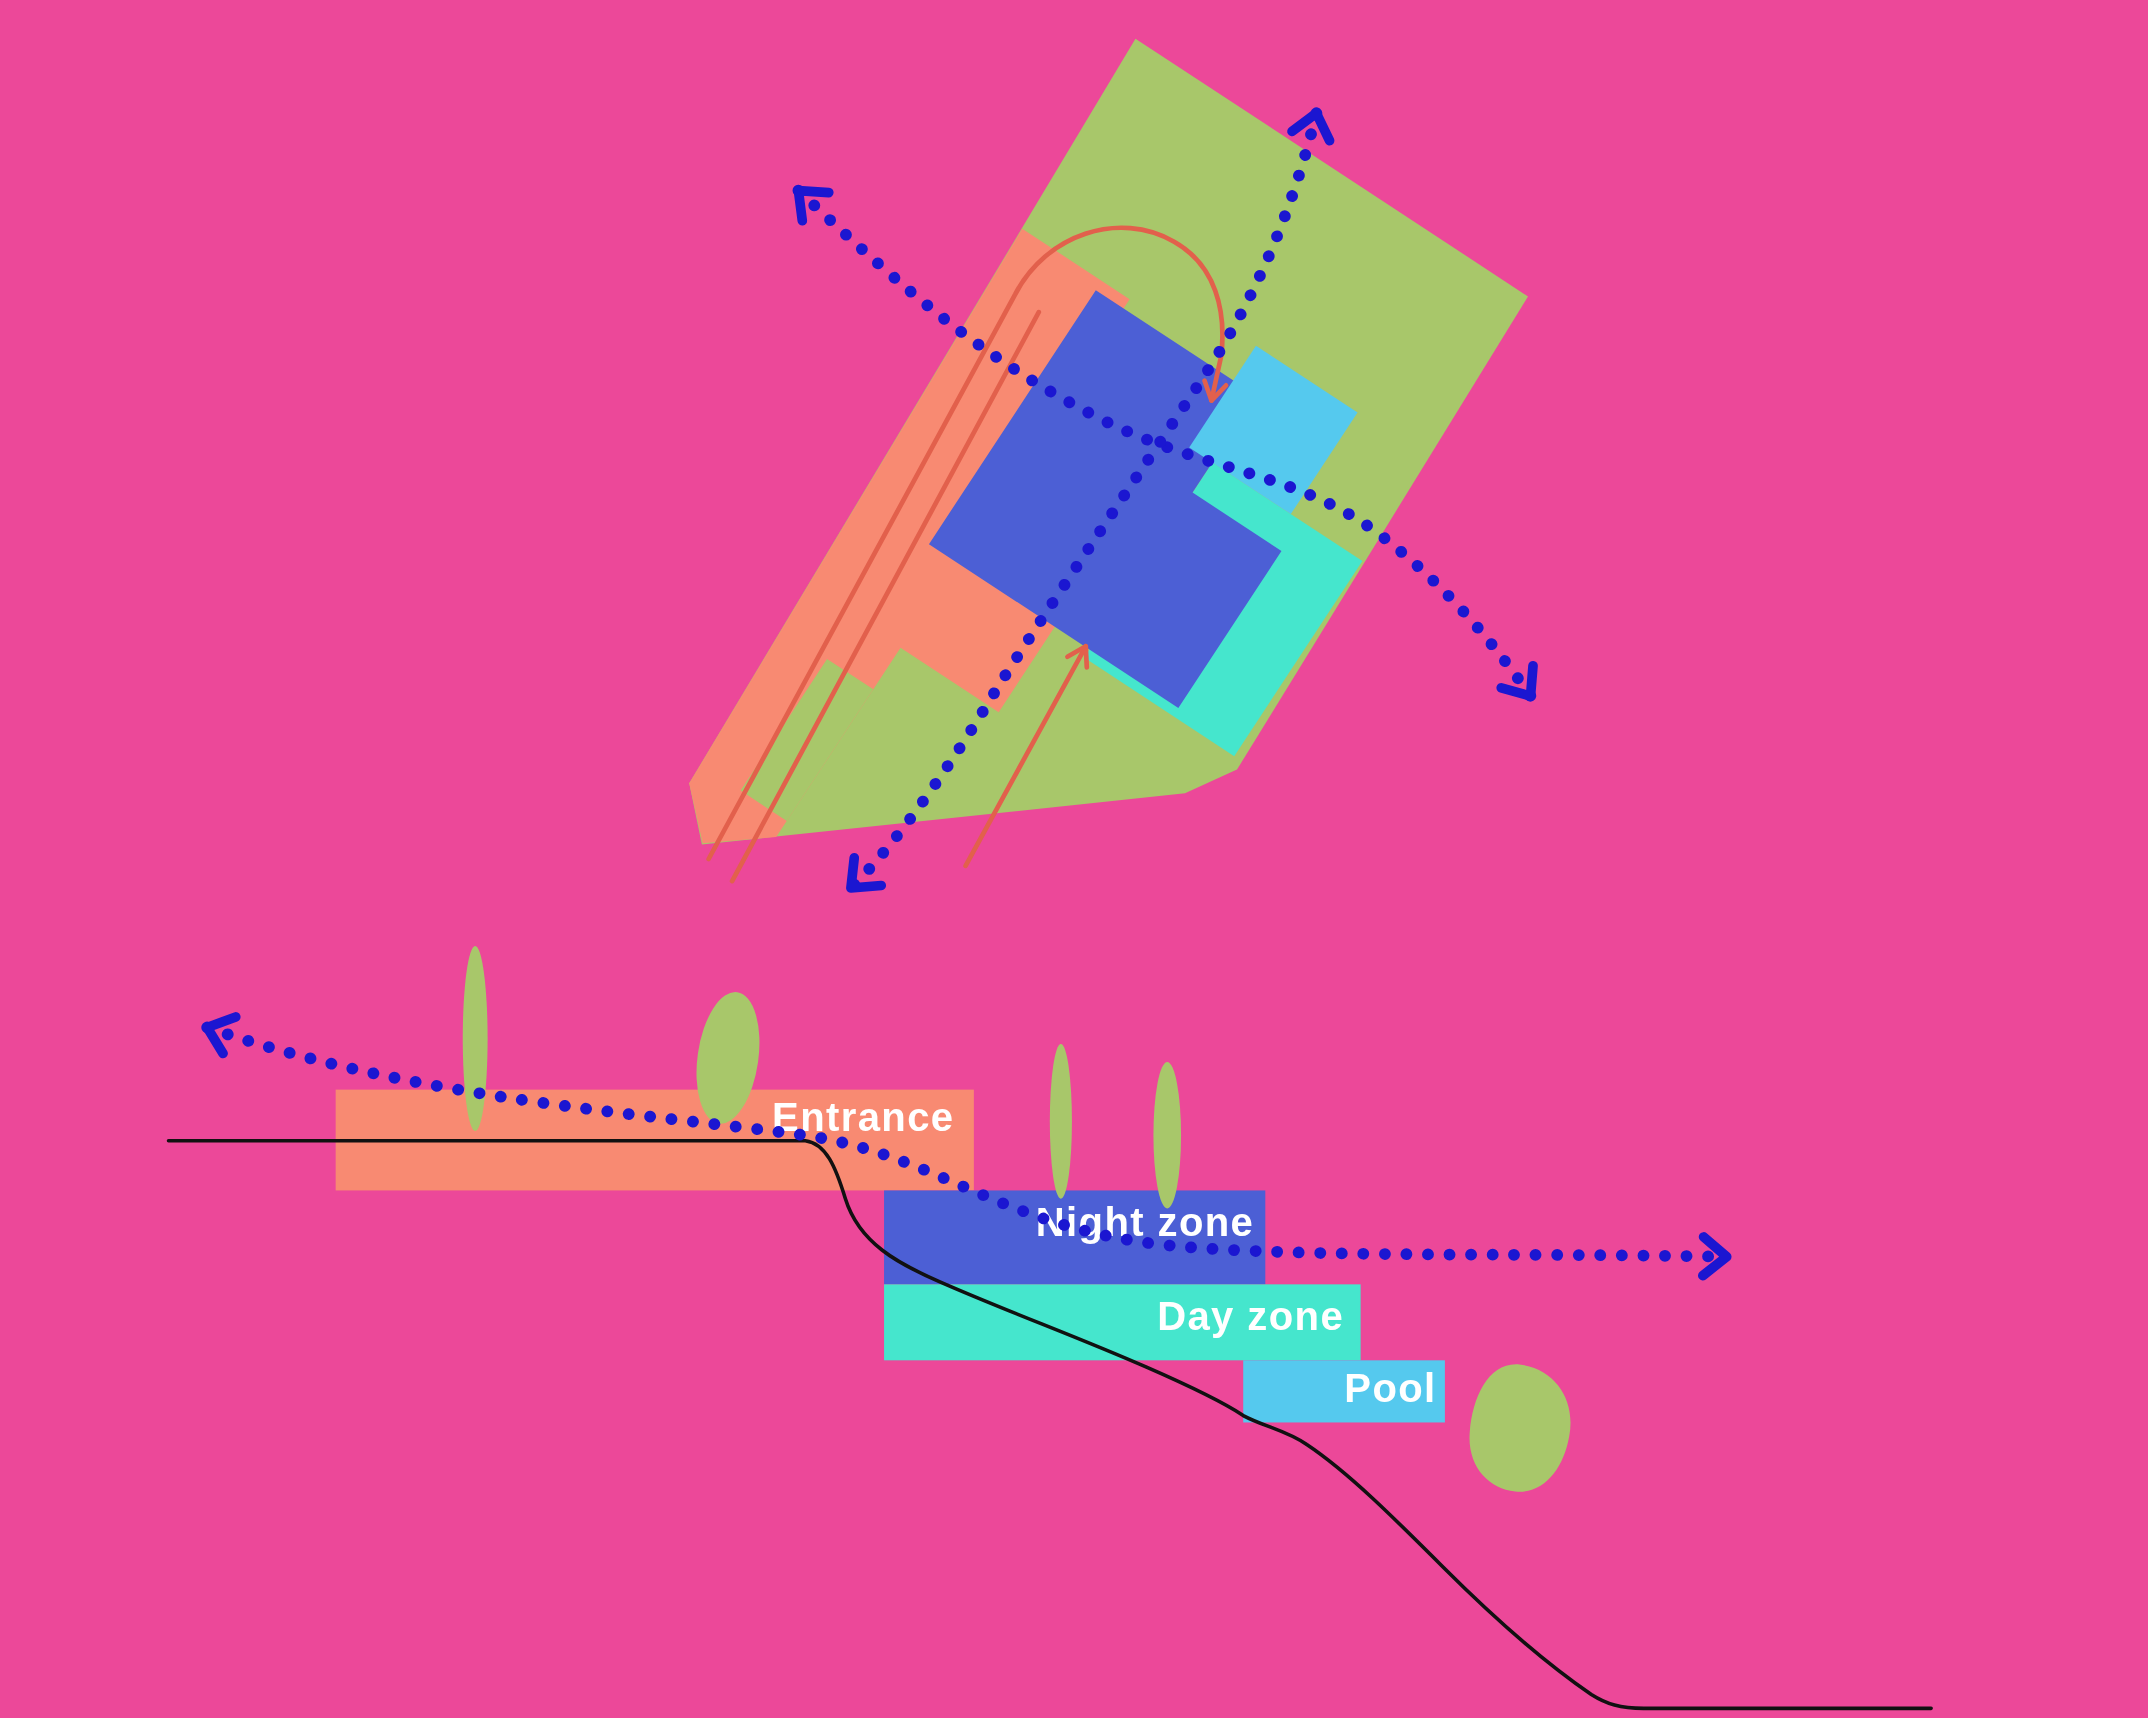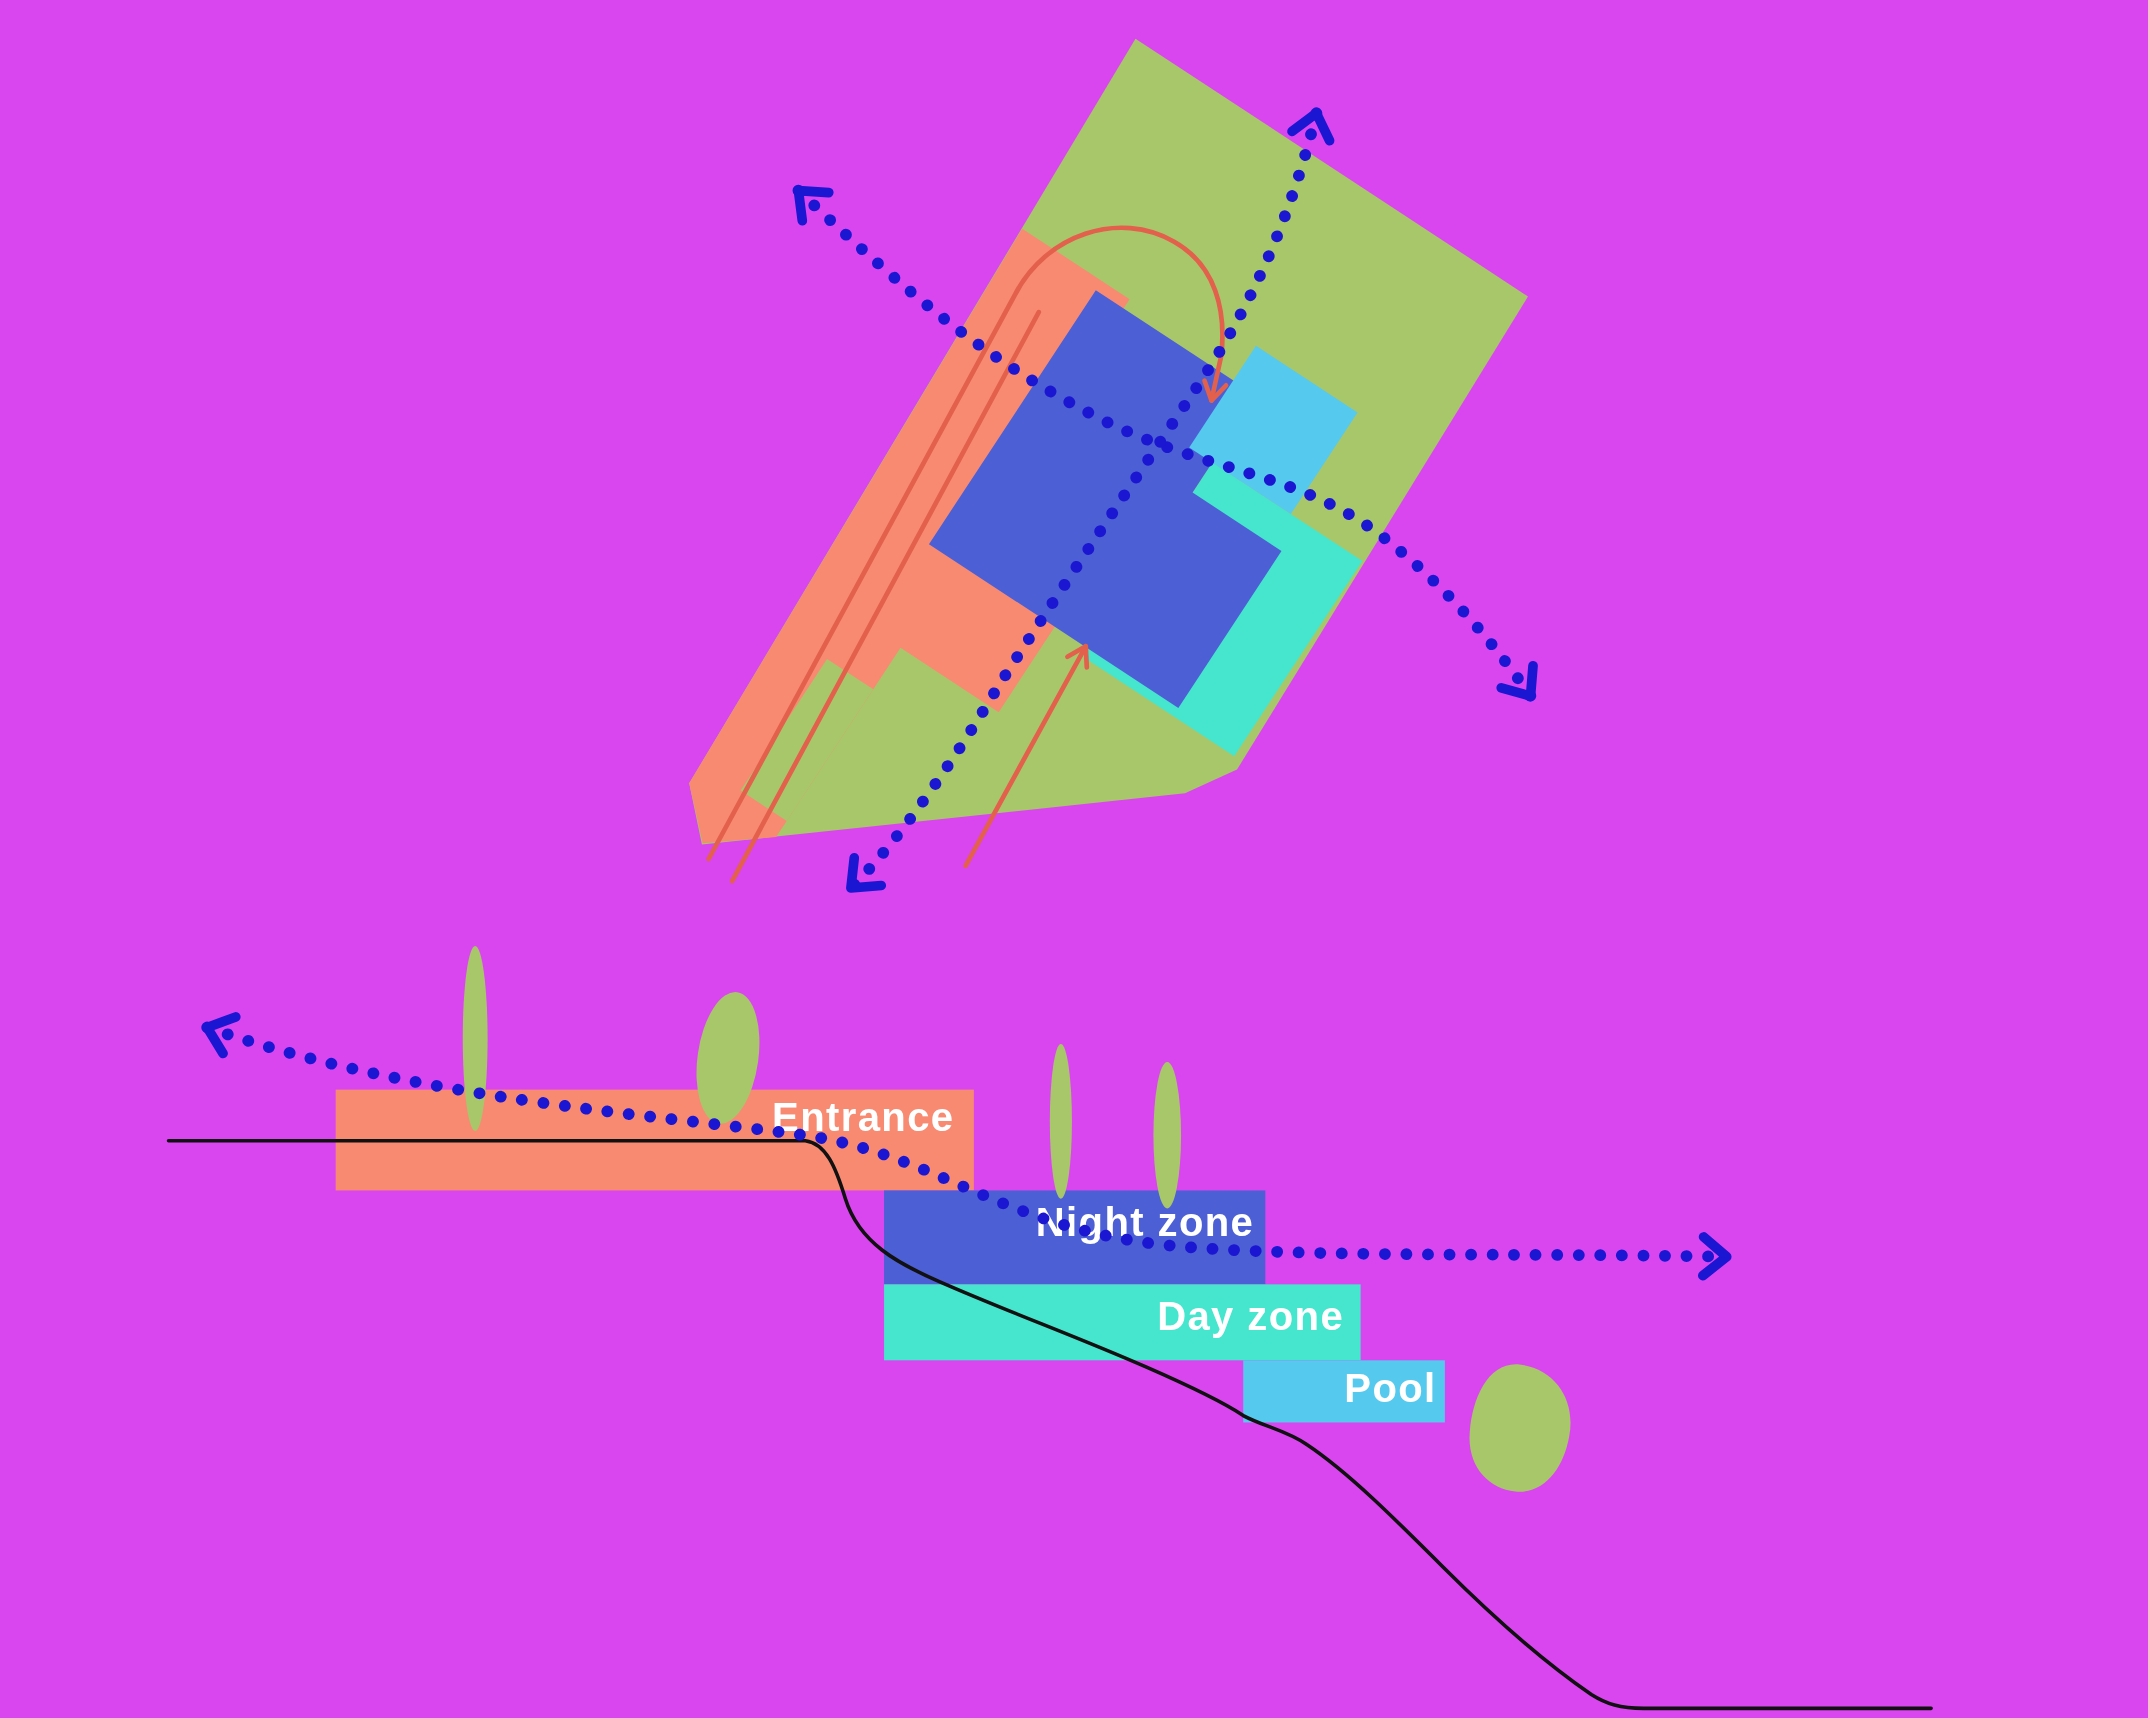--- a/index.html
+++ b/index.html
@@ -1,16 +1,16 @@
 <!DOCTYPE html>
 <html style="font-size:13.4px"><head>
 <meta charset="utf-8">
 <style>
   html,body{margin:0;padding:0;background:#ffffff;}
-  .stage{width:2148px;height:1718px;background:#d946ef;overflow:hidden;}
+  .stage{width:2148px;height:1718px;background:#ec4899;overflow:hidden;}
   svg{display:block;}
   text.zone-label{
     font-family:"Liberation Sans", sans-serif;
     font-weight:700;
     font-size:29px;
     letter-spacing:1px;
     fill:#ffffff;
   }
   .dotline{fill:none;stroke-width:8.5;stroke-linecap:round;stroke-dasharray:0.1 15.5;}
   .redline{fill:none;stroke-width:3.4;stroke-linecap:round;}

